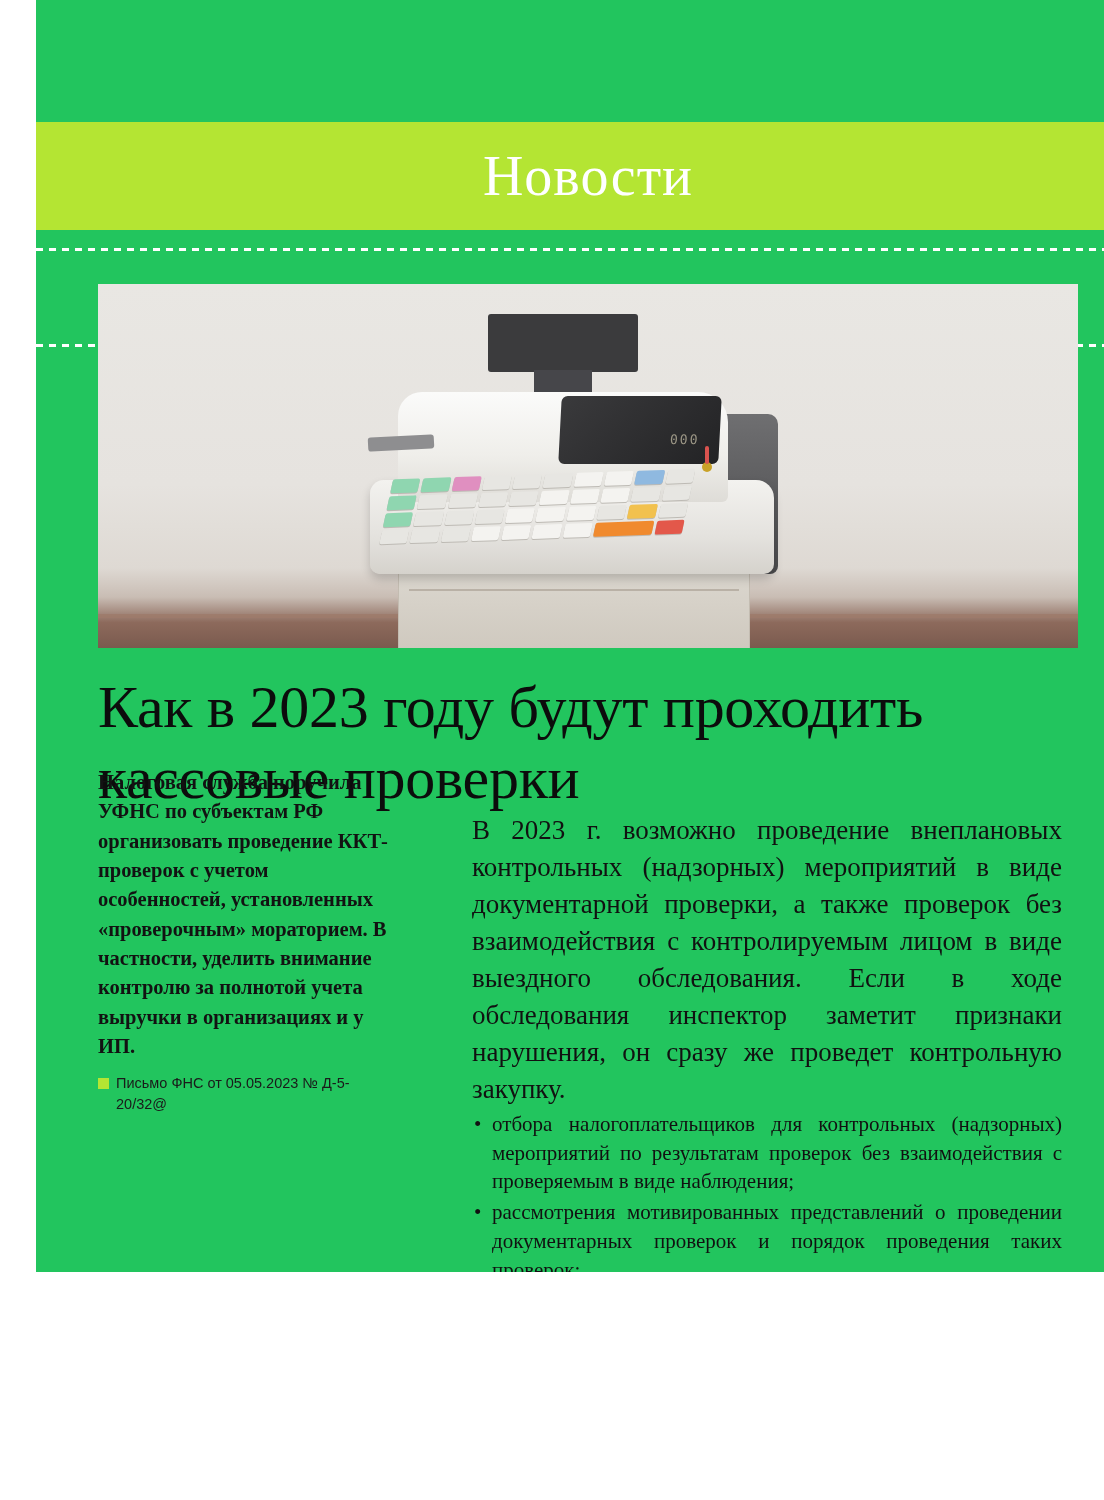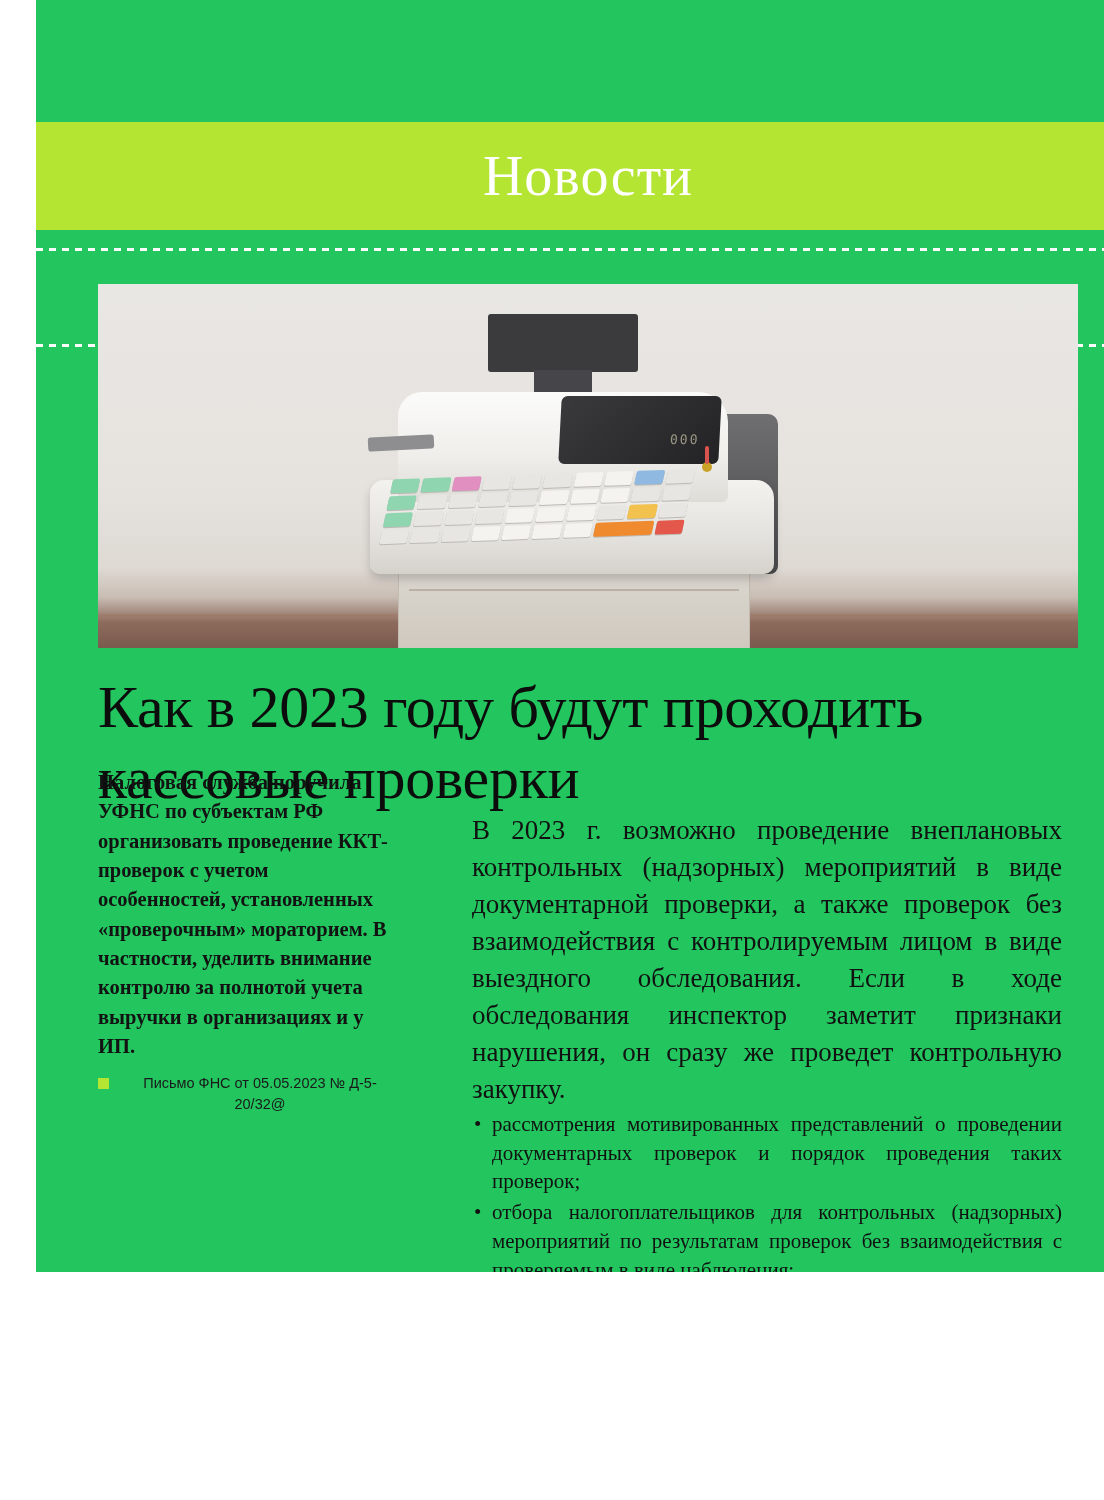--- a/index.html
+++ b/index.html
@@ -240,23 +240,22 @@
     font-family: "Liberation Serif", serif;
     font-weight: bold;
     font-size: 20.5px;
     line-height: 1.43;
     color: #121212;
     margin: 0;
   }
   .source {
     margin-top: 12px;
     display: flex;
-    gap: 13px;
+    gap: 7px;
     align-items: flex-start;
-    text-align: center;
   }
   .source-bullet {
     width: 11px;
     height: 11px;
     background: #b4e533;
     flex: none;
     margin-top: 5px;
   }
   .source-text {
     font-family: "Liberation Sans", sans-serif;
@@ -407,21 +406,21 @@
     <p class="lead">Налоговая служба поручила УФНС по субъектам РФ организовать проведение ККТ-проверок с учетом особенностей, установленных «проверочным» мораторием. В частности, уделить внимание контролю за полнотой учета выручки в организациях и у ИП.</p>
     <div class="source">
       <span class="source-bullet"></span>
       <span class="source-text">Письмо ФНС от 05.05.2023 № Д-5-20/32@</span>
     </div>
   </div>
 
   <div class="col-right">
     <p>В 2023 г. возможно проведение внеплановых контрольных (надзорных) мероприятий в виде документарной проверки, а также проверок без взаимодействия с контролируемым лицом в виде выездного обследования. Если в ходе обследования инспектор заметит признаки нарушения, он сразу же проведет контрольную закупку.</p>
     <ul class="bullets">
+      <li>отбора налогоплательщиков для контрольных (надзорных) мероприятий по результатам проверок без взаимодействия с проверяемым в виде наблюдения;</li>
       <li>рассмотрения мотивированных представлений о проведении документарных проверок и порядок проведения таких проверок;</li>
-      <li>отбора налогоплательщиков для контрольных (надзорных) мероприятий по результатам проверок без взаимодействия с проверяемым в виде наблюдения;</li>
       <li><span class="endmark"></span></li>
     </ul>
   </div>
 
   <div class="folio">4</div>
 
 </div>
 
 </body></html>

